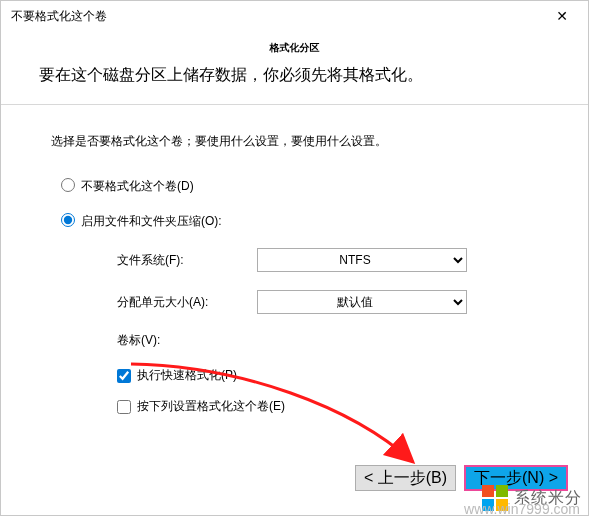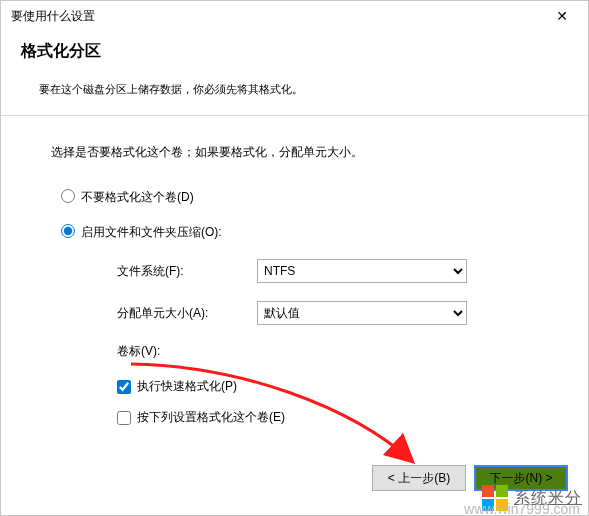--- a/index.html
+++ b/index.html
@@ -35,26 +35,27 @@
     display: flex; align-items: center; justify-content: center;
     font-size: 14px;
     font-family: Arial, sans-serif;
   }
 
   .header-block {
     padding: 10px 20px 18px 20px;
     border-bottom: 1px solid #d8d8d8;
   }
   .header-title {
+    font-size: 10px;
+    font-weight: bold;
+    margin-bottom: 10px;
+    text-align: center;
+  }
+  .header-sub {
     font-size: 16px;
-    font-weight: bold;
-    margin-bottom: 20px;
-  }
-  .header-sub {
-    font-size: 11px;
     margin-left: 18px;
     color: #000;
   }
 
   .body {
     padding: 28px 42px 10px 50px;
   }
   .instruction {
     margin-bottom: 28px;
     font-size: 12px;
@@ -88,20 +89,21 @@
     width: 210px;
   }
   select, input[type=text] {
     width: 100%;
     height: 24px;
     border: 1px solid #adadad;
     background: #fff;
     font-family: inherit;
     font-size: 12px;
     padding: 1px 4px;
+    text-align: center;
   }
   select { padding-left: 2px; }
 
   .check-row {
     display: flex;
     align-items: center;
     margin: 0 0 14px 0;
     font-size: 12px;
   }
   .check-row input[type=checkbox] {
@@ -116,27 +118,27 @@
     bottom: 24px;
     display: flex;
     gap: 8px;
   }
   .btn {
     min-width: 94px;
     height: 26px;
     border: 1px solid #adadad;
     background: #e1e1e1;
     font-family: inherit;
-    font-size: 12px;
+    font-size: 16px;
     cursor: pointer;
     padding: 0 8px;
   }
   .btn.primary {
-    border: 2px solid #3b82f6;
-    background: #4d7c0f;
+    border: 2px solid #ec4899;
+    background: #0ea5e9;
   }
 
   
   .arrow-svg {
     position: absolute;
     left: 120px;
     top: 355px;
     pointer-events: none;
   }
 
@@ -156,43 +158,43 @@
     display: grid;
     grid-template-columns: 12px 12px;
     grid-template-rows: 12px 12px;
     gap: 2px;
   }
   .winlogo span { display:block; width:12px; height:12px; }
   .wl-r { background:#f25022; }
   .wl-g { background:#7fba00; }
   .wl-b { background:#00a4ef; }
   .wl-y { background:#ffb900; }
-  .wm-text { font-weight: 400; letter-spacing: 1px; text-decoration: underline; }
+  .wm-text { font-weight: 400; letter-spacing: 1px; }
   .wm-sub { position:absolute; right:8px; bottom:-2px; font-size:14px; color:#bbb; }
 </style>
 </head>
 <body>
 
 <div class="window">
 
   <div class="titlebar">
-    <div class="title">要使用什么设置</div>
+    <div class="title">不要格式化这个卷</div>
     <div class="close">
       <span>✕</span>
     </div>
   </div>
 
   <div class="header-block">
     <div class="header-title">格式化分区</div>
     <div class="header-sub">要在这个磁盘分区上储存数据，你必须先将其格式化。</div>
   </div>
 
   <div class="body">
 
-    <div class="instruction">选择是否要格式化这个卷；如果要格式化，分配单元大小。</div>
+    <div class="instruction">选择是否要格式化这个卷；要使用什么设置，要使用什么设置。</div>
 
     <label class="radio-row">
       <input type="radio" name="fmt" style="">
       <span>不要格式化这个卷(D)</span>
     </label>
 
     <label class="radio-row">
       <input type="radio" name="fmt" checked="" style="">
       <span>启用文件和文件夹压缩(O):</span>
     </label>

